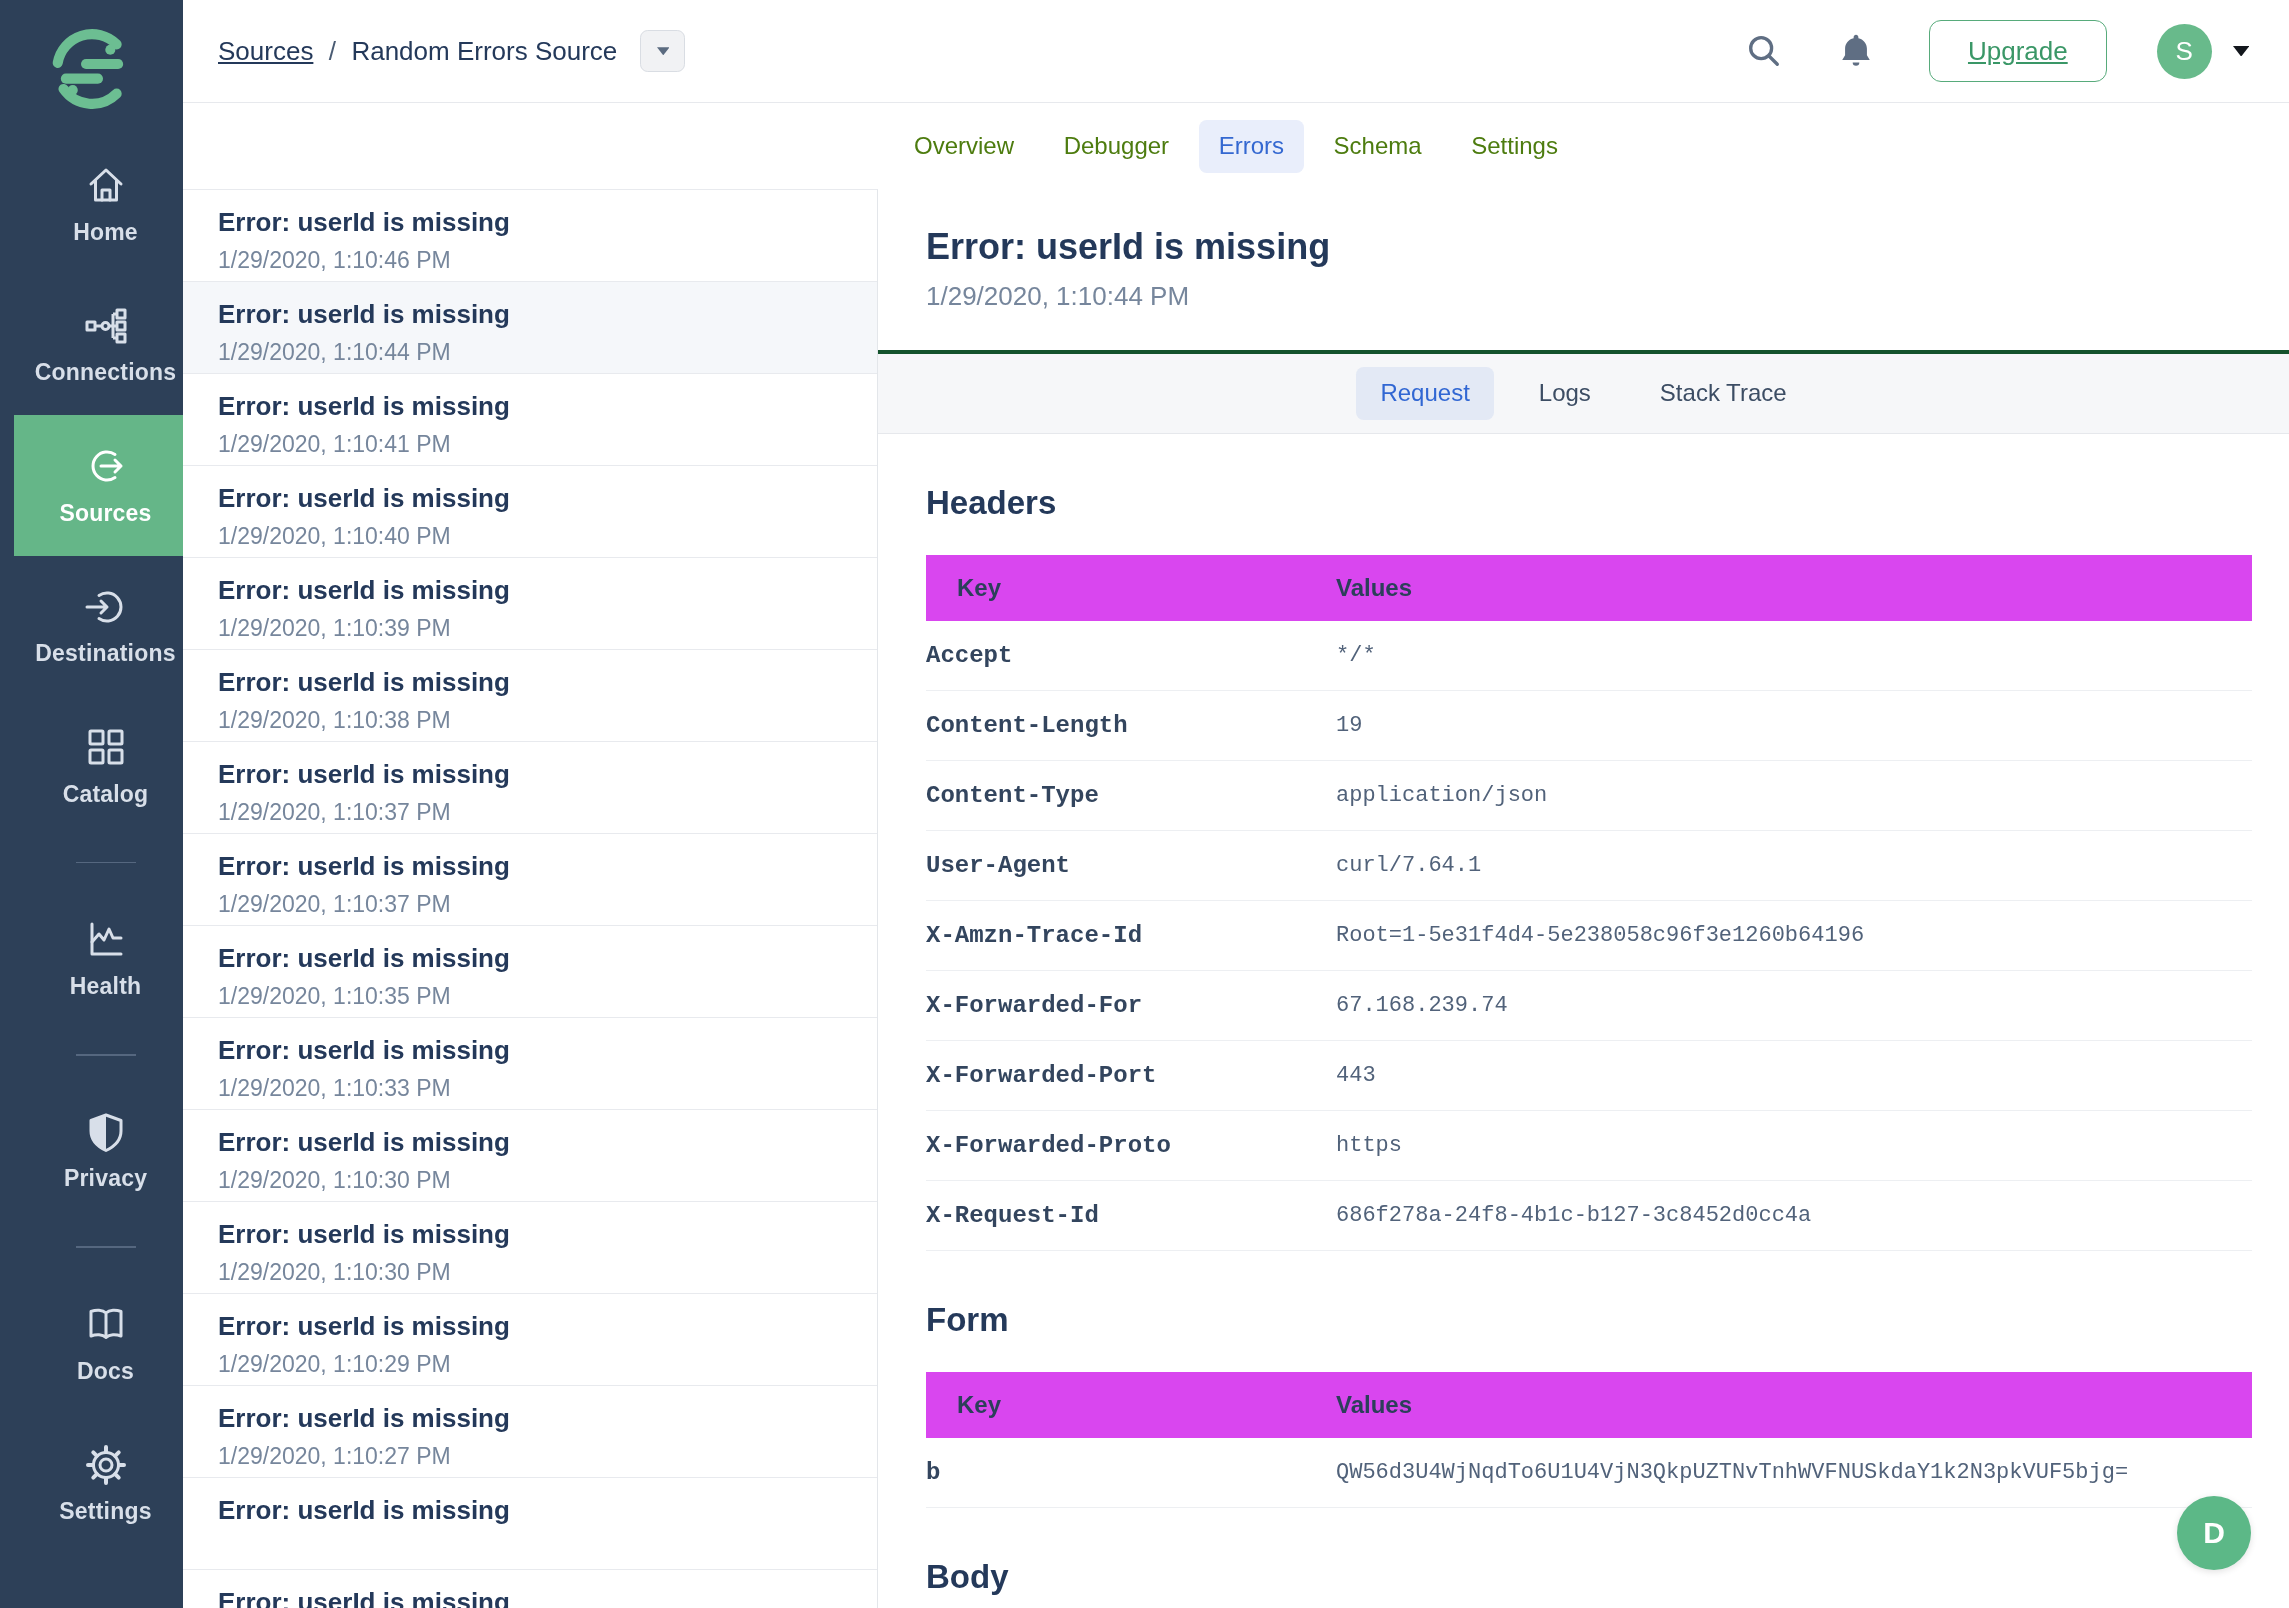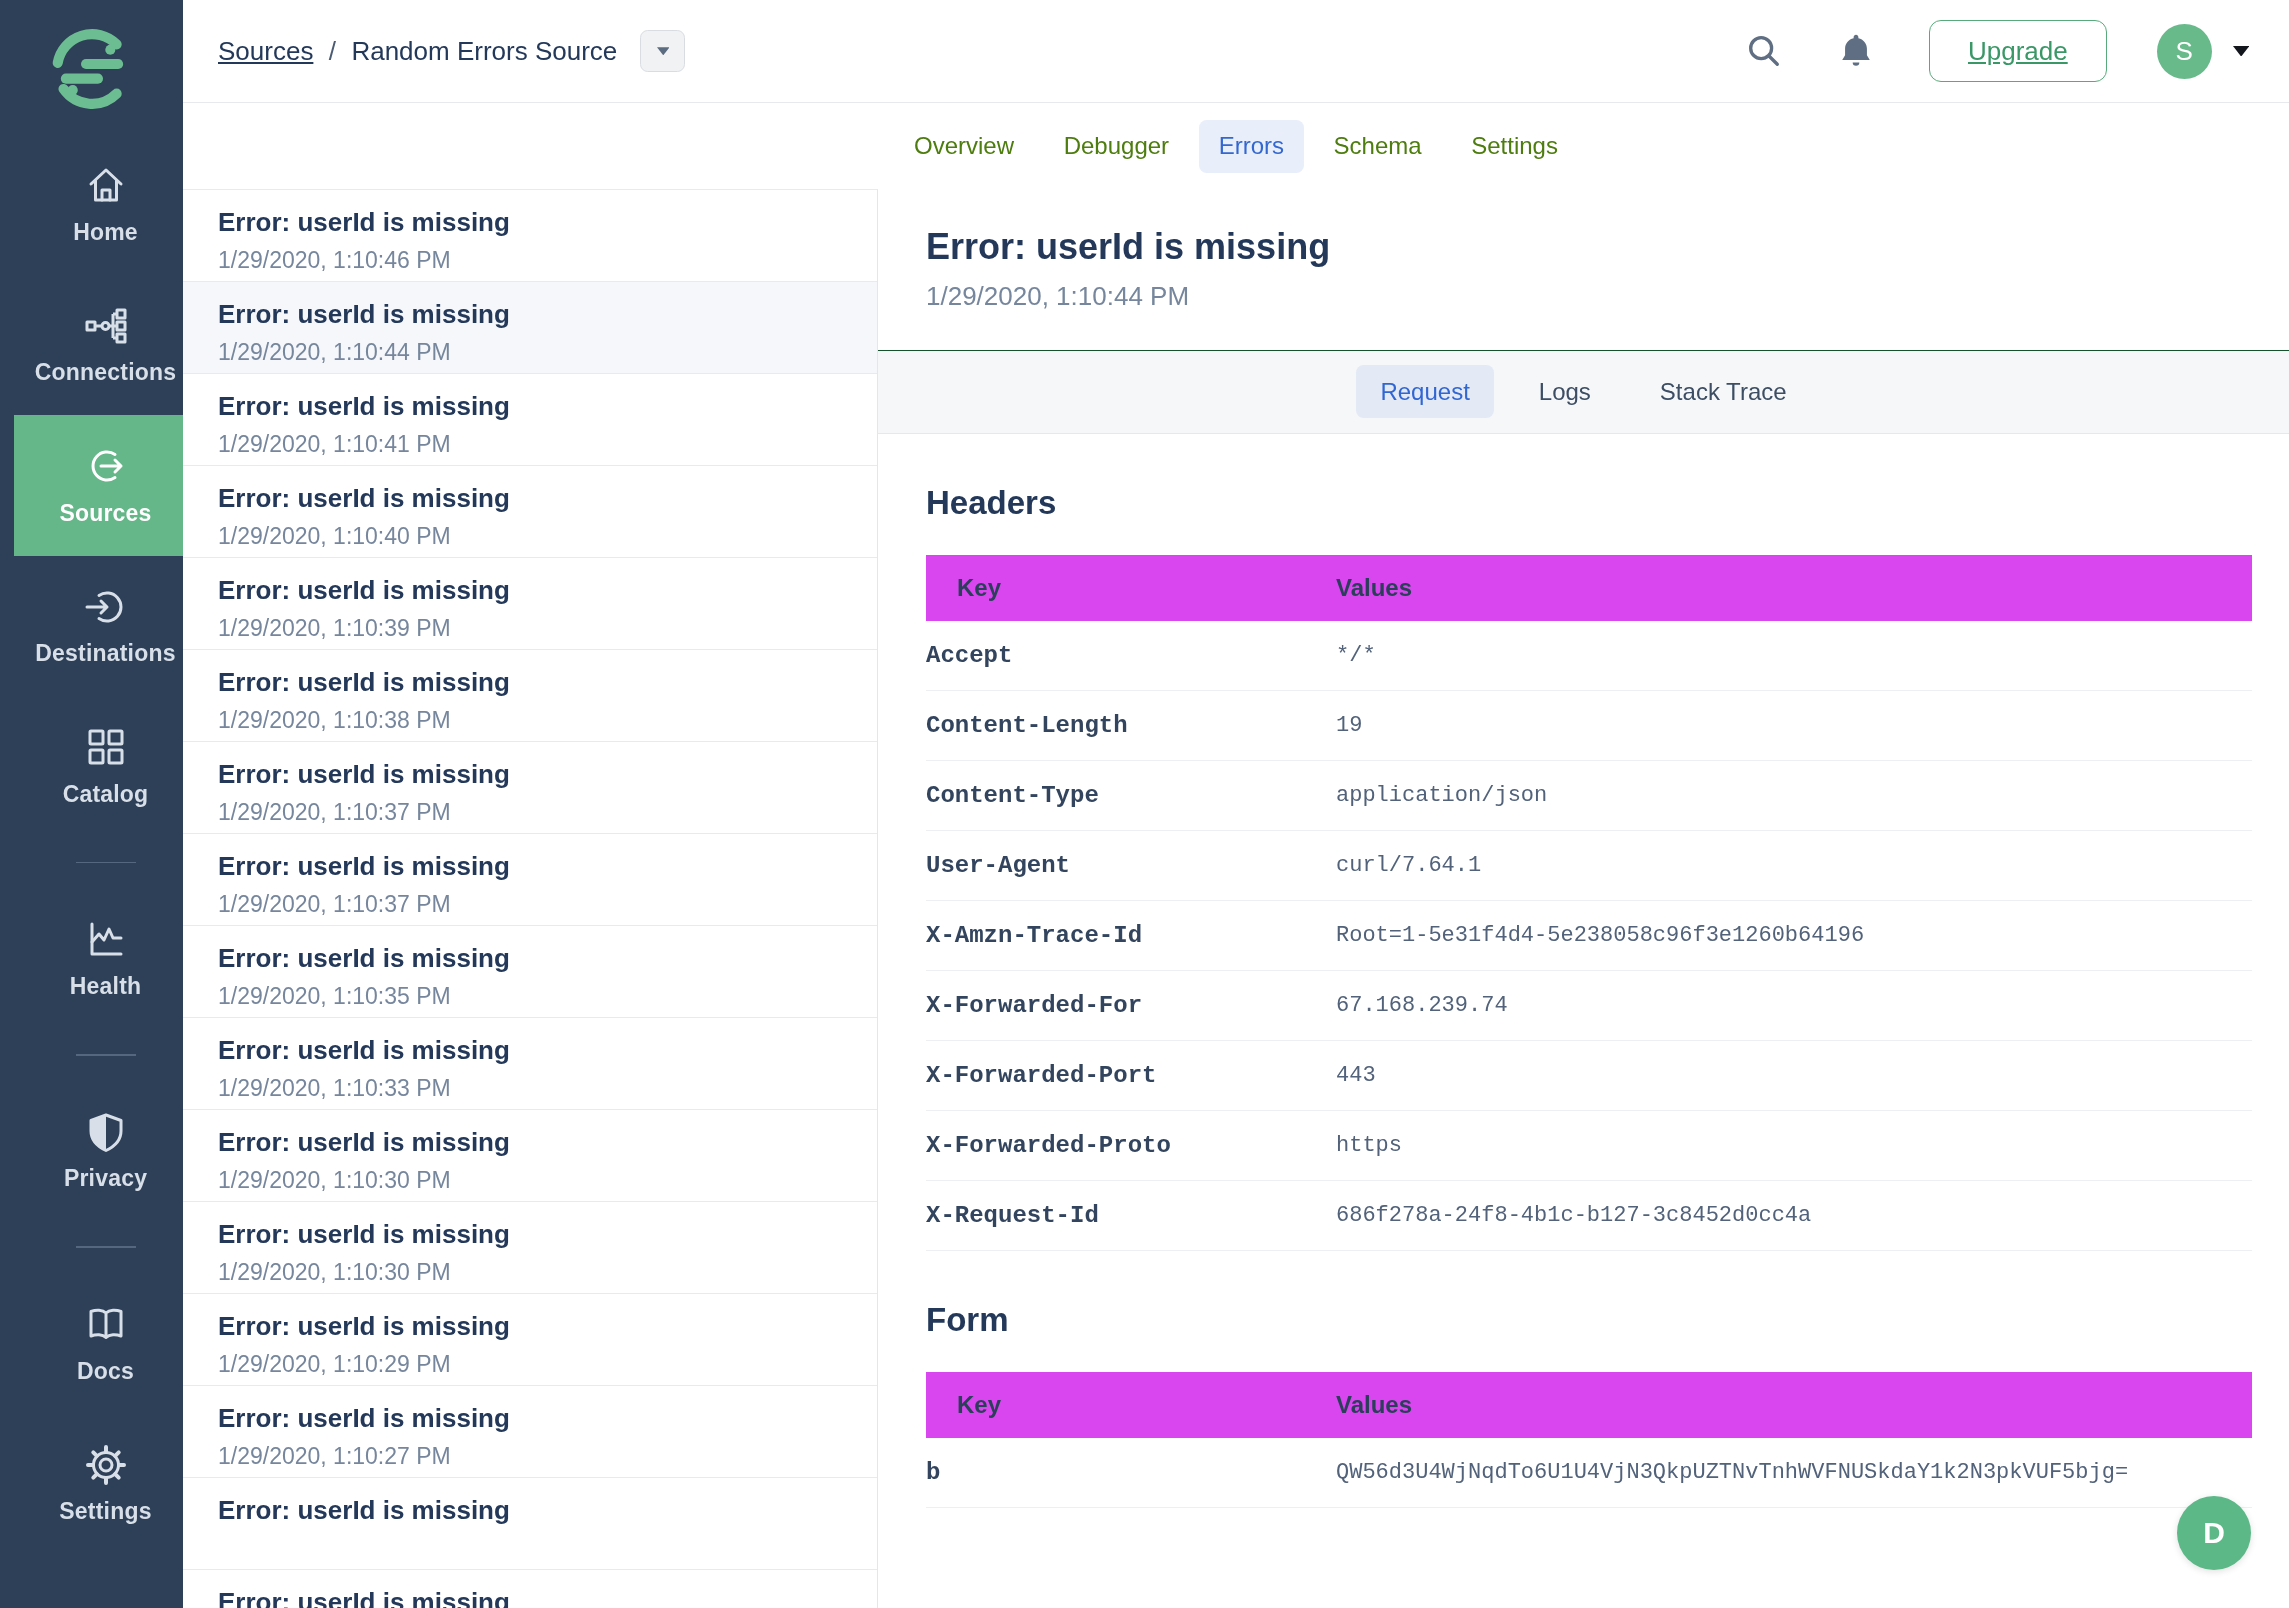--- a/index.html
+++ b/index.html
@@ -43,21 +43,21 @@
   .error-list{width:695px;flex-shrink:0;background:#fff;border-right:1px solid #e3e6ea;border-top:1px solid #e8eaee;overflow:hidden;box-sizing:border-box;}
   .list-item{height:92px;box-sizing:border-box;padding:17.3px 0 0 35px;border-bottom:1px solid #e8eaee;cursor:pointer;background:#fff;}
   .list-item.selected{background:#f5f7fa;}
   .li-title{font-size:26px;font-weight:bold;color:#24395a;line-height:31px;}
   .li-time{font-size:23px;color:#76869c;margin-top:8.6px;}
 
   .detail{flex:1;min-width:0;background:#fff;overflow:hidden;}
   .detail-head{padding:37px 48px 0;}
   .detail-title{font-size:36px;font-weight:bold;color:#24395a;line-height:42px;}
   .detail-time{font-size:26px;color:#76869c;margin-top:12.5px;}
-  .subtab-bar{margin-top:38px;height:84px;box-sizing:border-box;background:#f6f7f9;border-top:1px solid #14532d;border-bottom:1px solid #e6e8ec;display:flex;align-items:center;justify-content:center;gap:21px;}
+  .subtab-bar{margin-top:38px;height:84px;box-sizing:border-box;background:#f6f7f9;border-top:4px solid #14532d;border-bottom:1px solid #e6e8ec;display:flex;align-items:center;justify-content:center;gap:21px;}
   .subtab{font-size:24px;color:#3c4d64;padding:12.5px 24px;border-radius:7.7px;cursor:pointer;}
   .subtab.active{background:#e3e9f5;color:#3167d3;}
 
   .detail-body{padding:0 37px 0 48px;}
   .section-heading{font-size:33px;font-weight:bold;color:#24395a;margin:50px 0 33px;}
   table.kv{width:100%;border-collapse:collapse;table-layout:fixed;}
   table.kv col.c-key{width:410px;}
   table.kv th{background:#d946ef;text-align:left;font-size:24px;font-weight:bold;color:#2c3f5a;padding:19px 0;}
   table.kv th.h-key{padding-left:31px;}
   table.kv td{border-bottom:1px solid #edeff2;padding:21px 0;vertical-align:middle;font-family:Liberation Mono, monospace;}
@@ -375,20 +375,21 @@
             </thead>
             <tbody>
 
             <tr class="kv-row">
                   <td class="k">b</td>
                   <td class="v">QW56d3U4WjNqdTo6U1U4VjN3QkpUZTNvTnhWVFNUSkdaY1k2N3pkVUF5bjg=</td>
                 </tr>
               </tbody>
           </table>
 
+          <div class="section-heading">Body</div>
 
         </div>
       </div>
 
     </div>
   </div>
 </div>
 
 <div class="chat-bubble">D</div>
 

